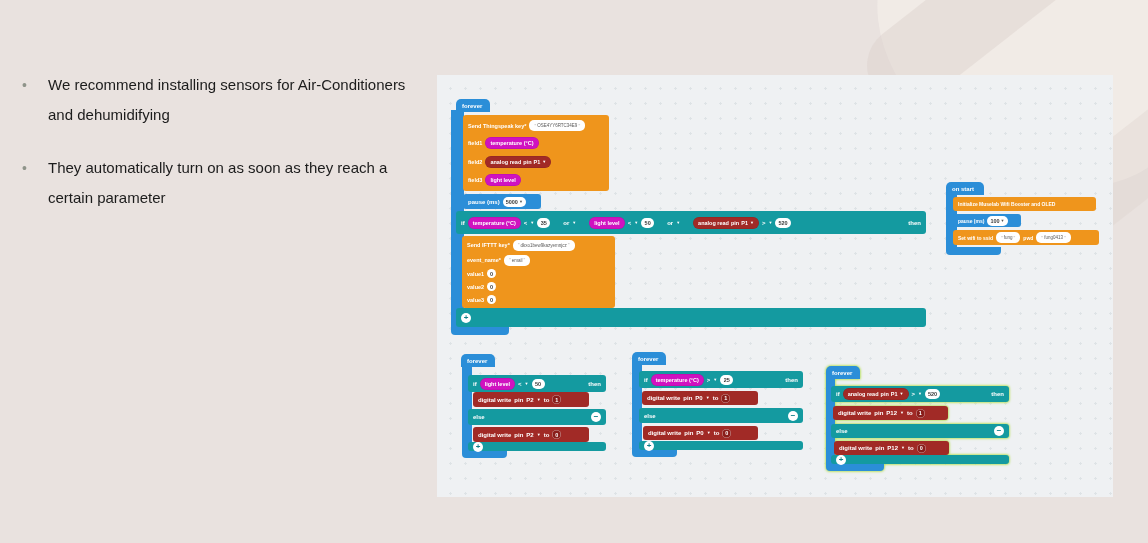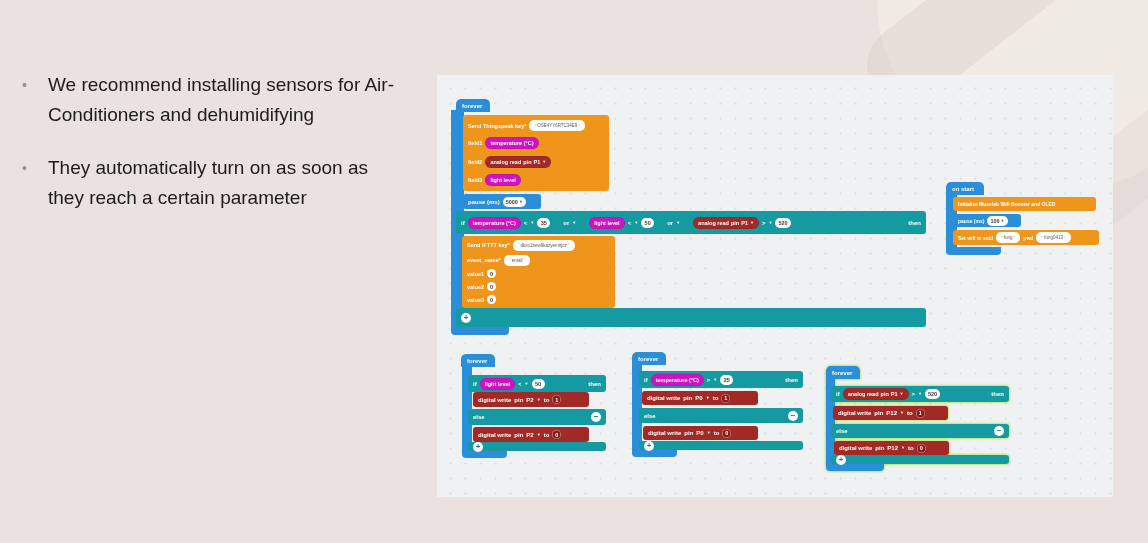--- a/index.html
+++ b/index.html
@@ -12,21 +12,21 @@
            border-radius:45% 55% 50% 50%;transform:rotate(35deg);opacity:.85;}
   .petal-b{right:40px;top:-30px;width:260px;height:80px;background:#dcd1cb;
            border-radius:60px;transform:rotate(-38deg);opacity:.45;}
   .petal-c{right:-70px;top:150px;width:220px;height:70px;background:#dcd1cb;
            border-radius:60px;transform:rotate(-38deg);opacity:.35;}
 
   
   .text-col{position:absolute;left:22px;top:70px;width:384px;z-index:2;}
   .bullet{display:flex;margin-bottom:23px;}
   .bullet .mark{width:26px;flex:none;color:#8f948a;font-size:14px;line-height:30px;text-align:left;}
-  .bullet p{margin:0;font-size:19px;line-height:30px;color:#1c1c1c;}
+  .bullet p{margin:0;font-size:15px;line-height:30px;color:#1c1c1c;}
 
   
   .ws{position:absolute;left:437px;top:75px;width:676px;height:422px;z-index:1;
       background:#eff1f3;
       background-image:radial-gradient(#dee3e6 1px, transparent 1.2px);
       background-size:15px 15px;background-position:6px 6px;}
 
   .cluster{position:absolute;}
   .abs{position:absolute;box-sizing:border-box;}
   .blue{background:#2b8ed8;} .orange{background:#ef951c;} .teal{background:#149aa0;}

